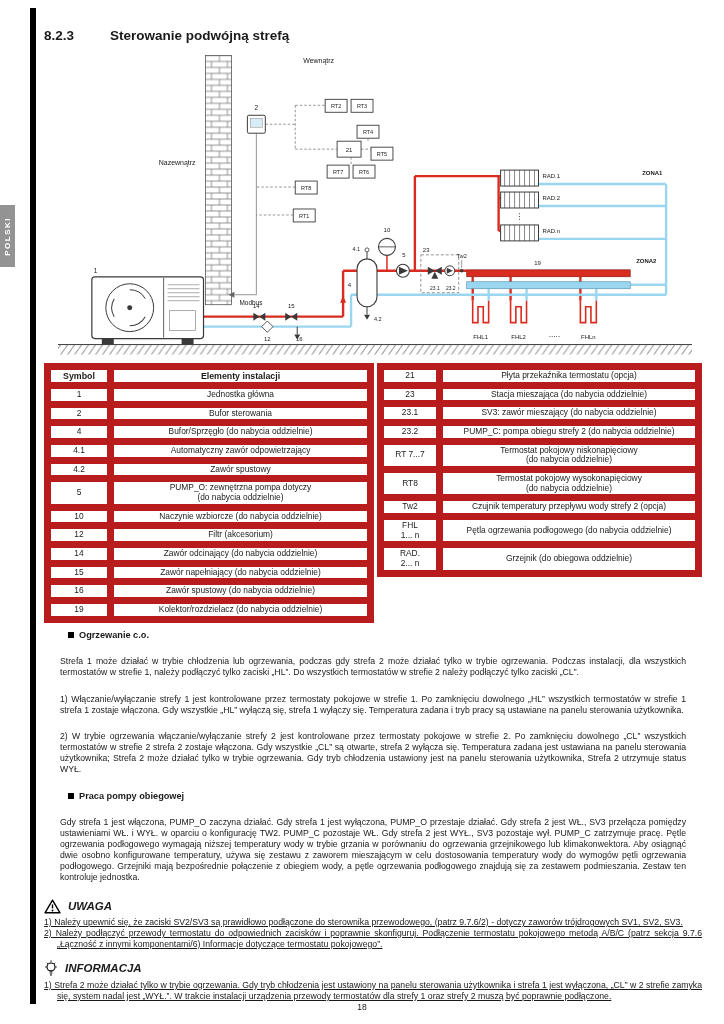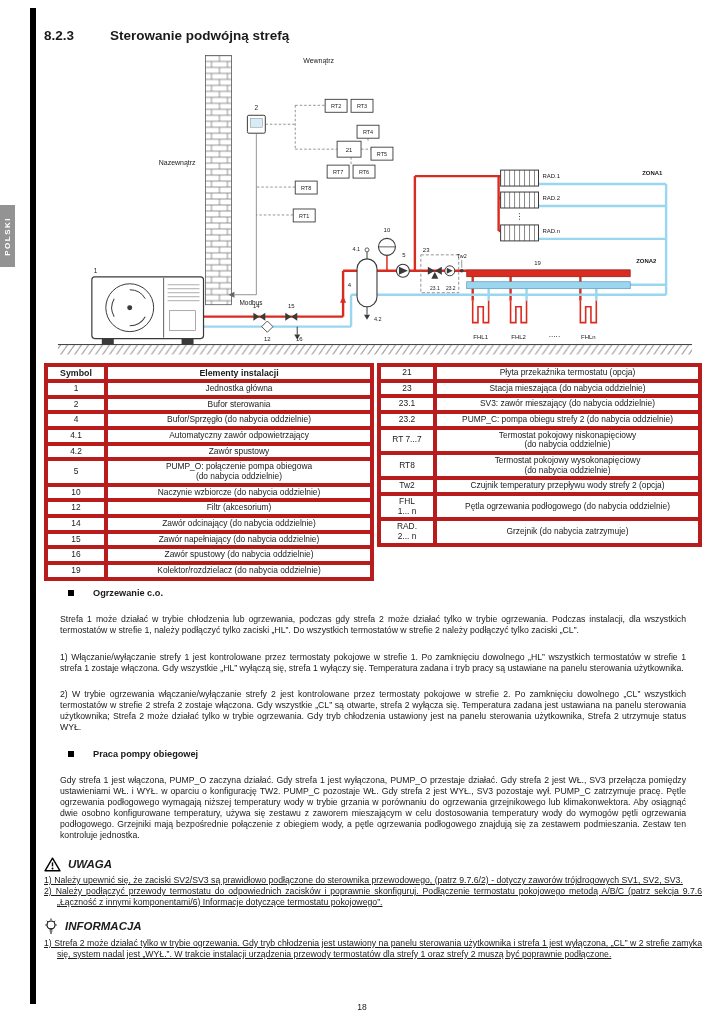--- a/index.html
+++ b/index.html
@@ -17,28 +17,28 @@
     color:#fff;font-size:8px;letter-spacing:1.5px;font-weight:bold;
   }
   .content{position:absolute;left:44px;top:28px;width:658px;}
   .title{display:flex;gap:36px;font-size:13.5px;font-weight:bold;margin:0 0 6px 0;}
   .diagram-wrap{width:658px;}
   svg{display:block;}
   svg text{font-family:"Liberation Sans", sans-serif;fill:#1a1a1a;}
 
   .tables{display:flex;align-items:flex-start;gap:3px;margin-top:2px;}
   table{border-collapse:collapse;font-size:8.4px;line-height:1.15;}
-  td,th{border:4px solid #b91c1c;padding:1px 3px;text-align:center;vertical-align:middle;white-space:pre-line;}
+  td,th{border:7px solid #b91c1c;padding:1px 3px;text-align:center;vertical-align:middle;white-space:pre-line;}
   th{font-weight:bold;font-size:8.8px;}
   .t-left{width:330px;}
   .t-right{width:325px;}
   .col-sym{width:50px;}
   .col-sym2{width:46px;}
 
-  .sec-head{display:flex;align-items:center;gap:19px;font-weight:bold;font-size:9.2px;margin:7px 0 2px 0;padding-left:24px;}
+  .sec-head{display:flex;align-items:center;gap:5px;font-weight:bold;font-size:9.2px;margin:7px 0 2px 0;padding-left:24px;}
   .sq{width:6px;height:6px;background:#000;flex:0 0 auto;}
   p.body{font-size:8.7px;line-height:1.26;text-align:justify;margin:16px;}
 
   .notice-head{display:flex;align-items:center;gap:7px;font-weight:bold;font-size:11.5px;margin:10px 0 3px 0;font-style:italic;}
   p.item{font-size:8.7px;line-height:1.26;text-align:justify;margin:0;padding-left:13px;text-indent:-13px;text-decoration:underline;}
 
   .page-num{position:absolute;left:0;right:0;bottom:12px;text-align:center;font-size:8.5px;}
 </style>
 </head>
 <body>
@@ -279,21 +279,21 @@
       <tr>
             <td class="col-sym">4.1</td>
             <td>Automatyczny zawór odpowietrzający</td>
           </tr>
       <tr>
             <td class="col-sym">4.2</td>
             <td>Zawór spustowy</td>
           </tr>
       <tr>
             <td class="col-sym">5</td>
-            <td>PUMP_O: połączenie pompa obiegowa
+            <td>PUMP_O: zewnętrzna pompa dotyczy
 (do nabycia oddzielnie)</td>
           </tr>
       <tr>
             <td class="col-sym">10</td>
             <td>Naczynie wzbiorcze (do nabycia oddzielnie)</td>
           </tr>
       <tr>
             <td class="col-sym">12</td>
             <td>Filtr (akcesorium)</td>
           </tr>
@@ -349,21 +349,21 @@
             <td>Czujnik temperatury przepływu wody strefy 2 (opcja)</td>
           </tr>
       <tr>
             <td class="col-sym2">FHL
 1... n</td>
             <td>Pętla ogrzewania podłogowego (do nabycia oddzielnie)</td>
           </tr>
       <tr>
             <td class="col-sym2">RAD.
 2... n</td>
-            <td>Grzejnik (do nabycia zatrzymuje)</td>
+            <td>Grzejnik (do obiegowa oddzielnie)</td>
           </tr>
     </tbody>
       </table>
   </div>
 
   <div class="sec-head">
     <span class="sq"></span>
     <span>Ogrzewanie c.o.</span>
   </div>
   <p class="body">Strefa 1 może działać w trybie chłodzenia lub ogrzewania, podczas gdy strefa 2 może działać tylko w trybie ogrzewania. Podczas instalacji, dla wszystkich termostatów w strefie 1, należy podłączyć tylko zaciski „HL”. Do wszystkich termostatów w strefie 2 należy podłączyć tylko zaciski „CL”.</p>

